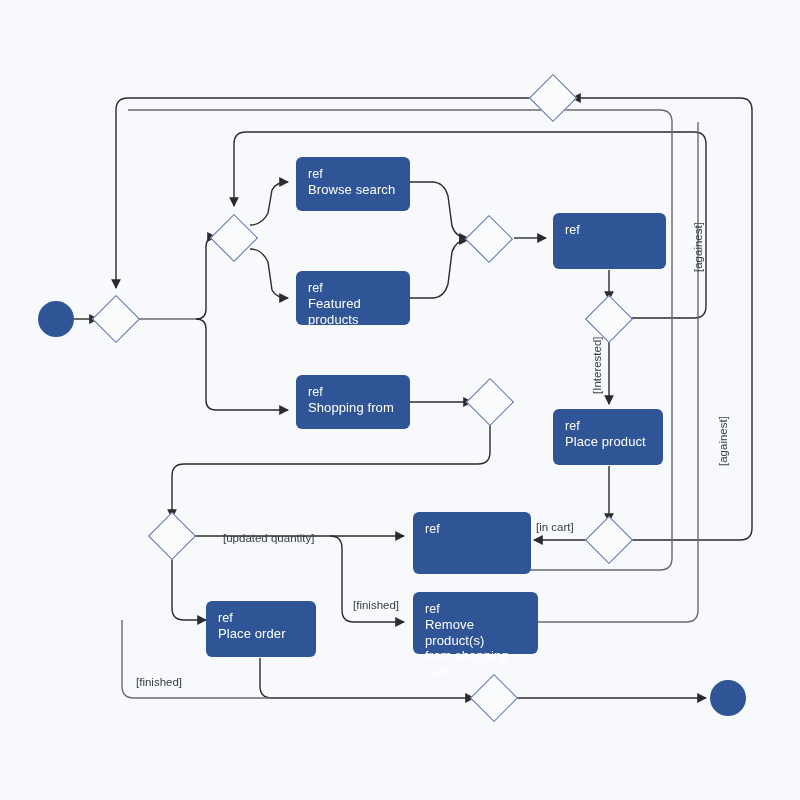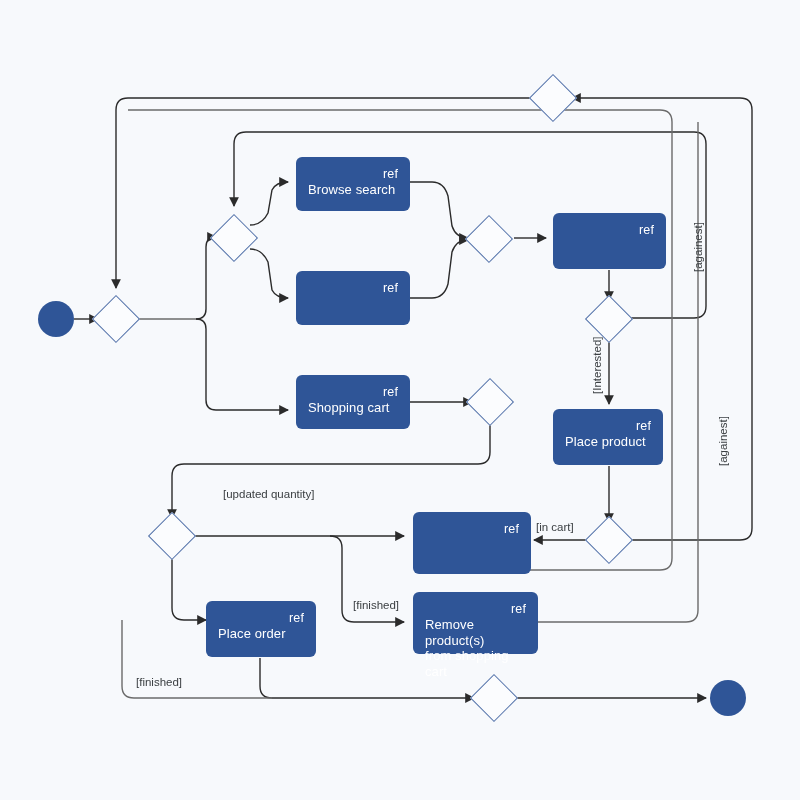--- a/index.html
+++ b/index.html
@@ -36,21 +36,20 @@
     color: #ffffff;
     font-size: 12.5px;
     line-height: 15px;
     letter-spacing: .1px;
     z-index: 5;
   }
   .refbox .kw {
     display: block;
     font-size: 12.5px;
     line-height: 15px;
-    text-align: right;
   }
   .refbox .body {
     display: block;
     font-size: 13px;
     line-height: 15.5px;
     white-space: pre-line;
   }
 
   
   .node-initial, .node-final {
@@ -169,25 +168,27 @@
   <div class="diamond" style="left:536px; top:81px;"></div>
   <div class="diamond" style="left:477px; top:681px;"></div>
 
   <div class="refbox" style="left:296px; top:157px; width:114px; height:54px;">
     <span class="kw">ref</span>
     <span class="body">Browse search</span>
   </div>
 
   <div class="refbox" style="left:296px; top:271px; width:114px; height:54px;">
     <span class="kw">ref</span>
+    <span class="body">Featured
+products</span>
   </div>
 
   <div class="refbox" style="left:296px; top:375px; width:114px; height:54px;">
     <span class="kw">ref</span>
-    <span class="body">Shopping cart</span>
+    <span class="body">Shopping from</span>
   </div>
 
   <div class="refbox" style="left:553px; top:213px; width:113px; height:56px;">
     <span class="kw">ref</span>
   </div>
 
   <div class="refbox" style="left:553px; top:409px; width:110px; height:56px;">
     <span class="kw">ref</span>
     <span class="body">Place product</span>
   </div>
@@ -208,19 +209,19 @@
   </div>
 
   <div class="glabel vert" style="left:692px; top:272px;">[againest]</div>
 
   <div class="glabel vert" style="left:591px; top:394px;">[Interested]</div>
 
   <div class="glabel vert" style="left:717px; top:466px;">[againest]</div>
 
   <div class="glabel" style="left:536px; top:521px;">[in cart]</div>
 
-  <div class="glabel" style="left:215px; top:488px;padding-left:8px;">[updated quantity]</div>
+  <div class="glabel" style="left:215px; top:532px;padding-left:8px;">[updated quantity]</div>
 
   <div class="glabel" style="left:353px; top:599px;">[finished]</div>
 
   <div class="glabel" style="left:136px; top:676px;">[finished]</div>
 
 </div>
 
 </body></html>

